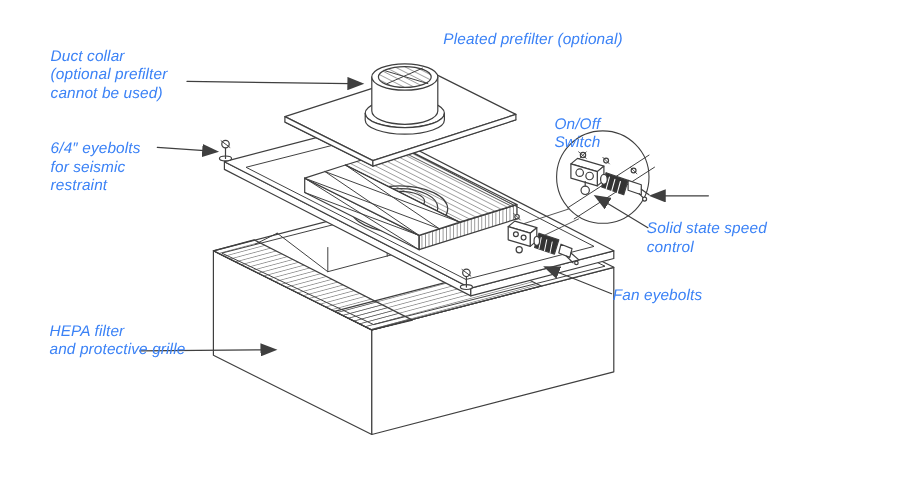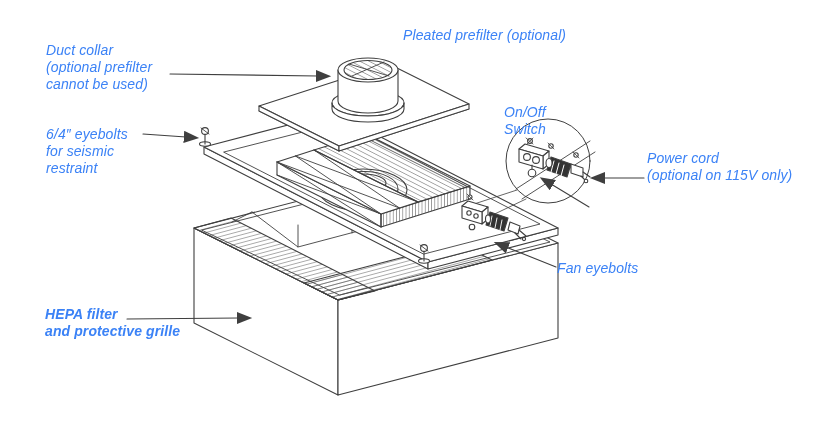--- a/index.html
+++ b/index.html
@@ -190,18 +190,18 @@
 
   <div class="lbl" style="left:46px;top:42px;">Duct collar
 (optional prefilter
 cannot be used)</div>
   <div class="lbl" style="left:46px;top:126px;">6/4″ eyebolts
 for seismic
 restraint</div>
   <div class="lbl" style="left:403px;top:27px;">Pleated prefilter (optional)</div>
   <div class="lbl" style="left:464px;top:104px;margin-left:40px;">On/Off
 Switch</div>
-  <div class="lbl" style="left:647px;top:150px;">Power cord
-(optional on 115V only)</div>
+  <div class="lbl" style="left:588px;top:199px;">Solid state speed
+control</div>
   <div class="lbl" style="left:557px;top:260px;">Fan eyebolts</div>
-  <div class="lbl" style="left:45px;top:306px;font-weight:bold;">HEPA filter
+  <div class="lbl" style="left:45px;top:292px;">HEPA filter
 and protective grille</div>
 </div>
 
 </body></html>

